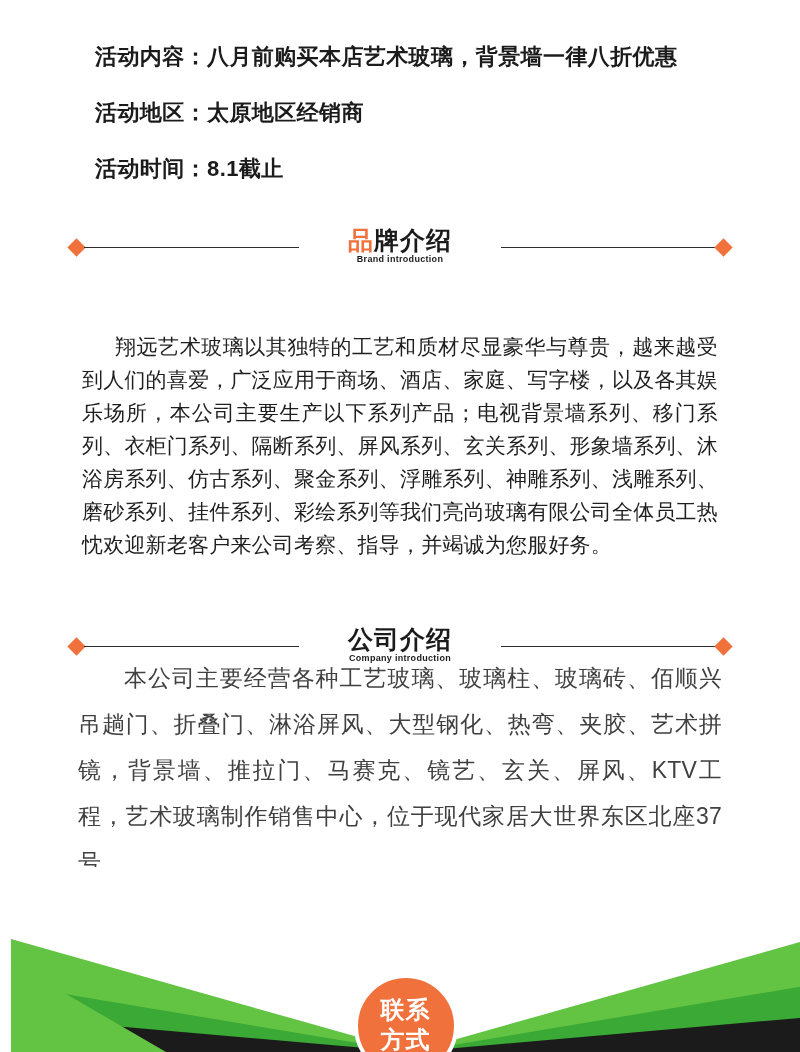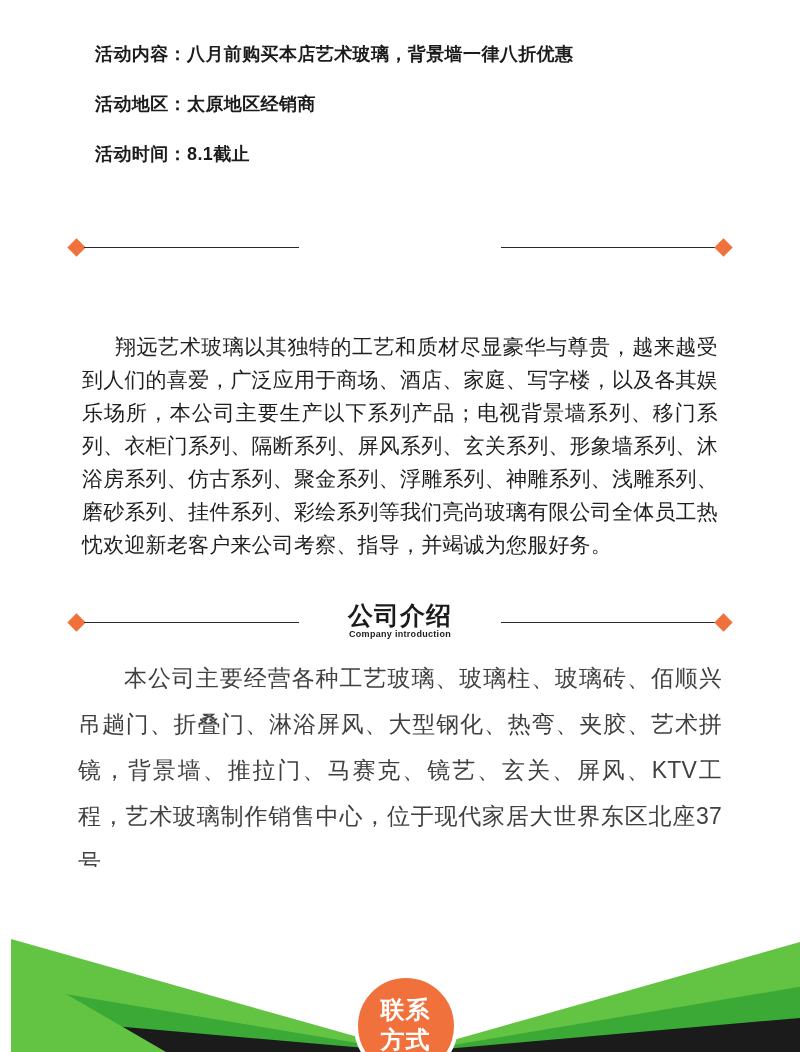--- a/index.html
+++ b/index.html
@@ -23,21 +23,21 @@
   }
 
   
   .activity-block {
     position: absolute;
     top: 42px;
     left: 95px;
     width: 640px;
   }
   .activity-line {
-    font-size: 18px;
+    font-size: 22px;
     font-weight: bold;
     color: #1b1b1b;
     letter-spacing: 0.4px;
     margin-bottom: 26px;
     white-space: nowrap;
   }
 
   
   .section-head {
     position: absolute;
@@ -163,25 +163,29 @@
     <div class="activity-line">活动内容：八月前购买本店艺术玻璃，背景墙一律八折优惠</div>
     <div class="activity-line">活动地区：太原地区经销商</div>
     <div class="activity-line">活动时间：8.1截止</div>
   </div>
 
   <div class="section-head" style="top: 225px;">
     <span class="tick left"></span>
     <span class="rule left"></span>
     <span class="rule right"></span>
     <span class="tick right"></span>
+    <div class="titles">
+      <div class="zh"><span class="accent">品</span><span>牌介绍</span></div>
+      <div class="en">Brand introduction</div>
+    </div>
   </div>
 
   <div class="brand-para">翔远艺术玻璃以其独特的工艺和质材尽显豪华与尊贵，越来越受到人们的喜爱，广泛应用于商场、酒店、家庭、写字楼，以及各其娱乐场所，本公司主要生产以下系列产品；电视背景墙系列、移门系列、衣柜门系列、隔断系列、屏风系列、玄关系列、形象墙系列、沐浴房系列、仿古系列、聚金系列、浮雕系列、神雕系列、浅雕系列、磨砂系列、挂件系列、彩绘系列等我们亮尚玻璃有限公司全体员工热忱欢迎新老客户来公司考察、指导，并竭诚为您服好务。</div>
 
-  <div class="section-head" style="top: 600px;">
+  <div class="section-head" style="top: 624px;">
     <span class="tick left"></span>
     <span class="rule left"></span>
     <span class="rule right"></span>
     <span class="tick right"></span>
     <div class="titles">
       <div class="zh"><span class="accent"></span><span>公司介绍</span></div>
       <div class="en">Company introduction</div>
     </div>
   </div>
 

